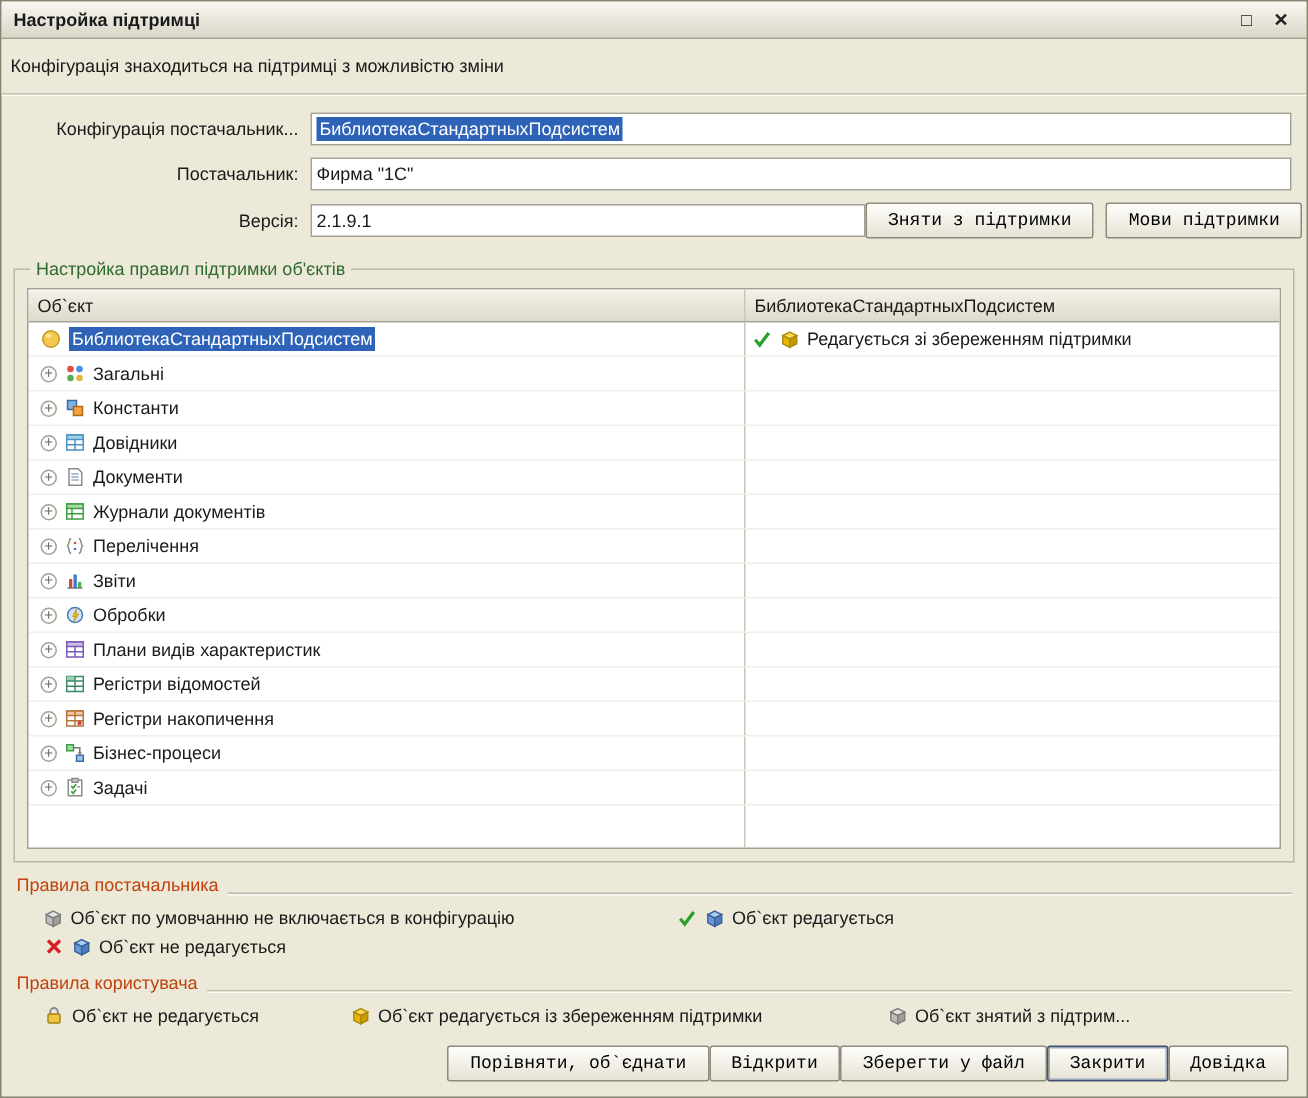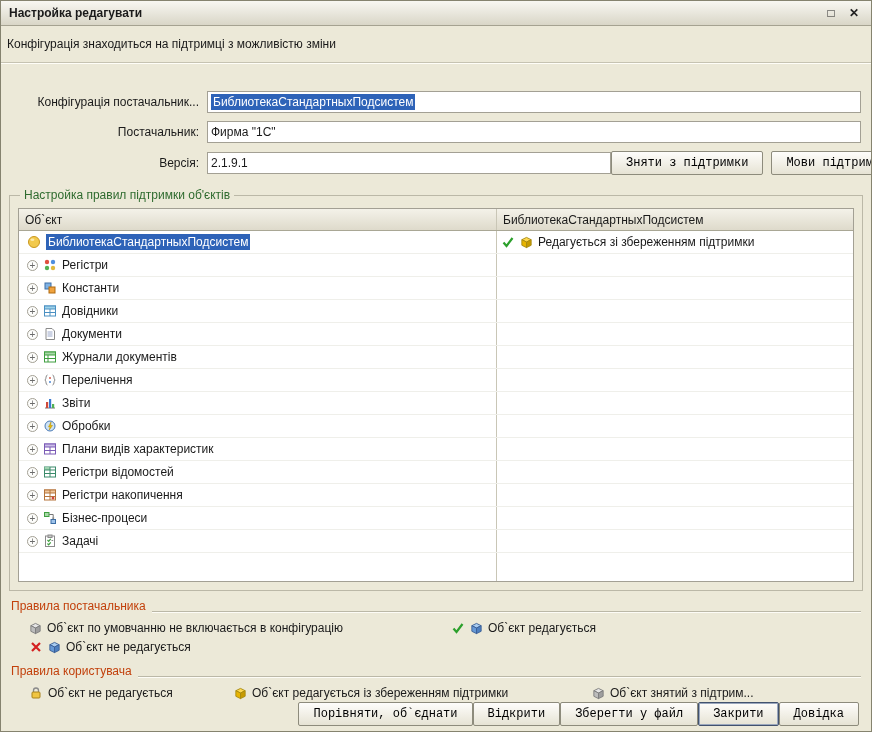--- a/index.html
+++ b/index.html
@@ -3,26 +3,26 @@
 <meta charset="utf-8">
 <style>
   *{box-sizing:border-box;margin:0;padding:0}
   html,body{width:872px;height:732px}
   body{font-family:"Liberation Sans",sans-serif;font-size:12px;color:#1a1a1a;background:#ece9d8;cursor:default}
   .window{width:872px;height:732px;background:#ece9d8;border:1px solid #85836f;display:flex;flex-direction:column;overflow:hidden}
   .titlebar{height:25px;flex:none;display:flex;align-items:center;padding:0 8px;background:linear-gradient(#f8f7f2,#d9d6c7);border-bottom:1px solid #a5a291;font-weight:bold}
   .titlebar .title{flex:1}
   .winbtn{width:18px;height:16px;display:flex;align-items:center;justify-content:center;font-size:12px;font-weight:bold;color:#222;margin-left:5px;cursor:pointer}
   .statusline{flex:none;padding:11px 6px;border-bottom:1px solid #c6c3b2;box-shadow:0 1px 0 #fffef8}
-  .formarea{flex:none;padding:28px 10px 4px}
+  .formarea{flex:none;padding:12px 10px 4px}
   .frow{display:flex;align-items:center;margin-bottom:8px}
   .flabel{width:196px;flex:none;text-align:right;padding-right:8px;white-space:nowrap}
   .input{height:22px;background:#fff;border:1px solid #a3a094;display:flex;align-items:center;padding:0 3px;overflow:hidden;white-space:nowrap}
   .input.grow{flex:1}
-  .input.version{width:404px;flex:none}
+  .input.version{width:370px;flex:none}
   .sel{background:#2e63b8;color:#fff;padding:1px 2px}
   .btn{height:24px;padding:0 14px;font-family:Liberation Mono, monospace;font-size:12px;background:linear-gradient(#fefdfb,#e6e3d4);border:1px solid #8d8b7c;border-radius:2px;white-space:nowrap;cursor:pointer}
   .btn.default{border:1px solid #42526e;box-shadow:inset 0 0 0 1px #9aa7bd}
   .spacer{flex:1}
   .gapw{width:8px;flex:none}
   .groupbox{flex:none;margin:8px 8px 0;border:1px solid #bbb8a7;position:relative;padding:12px 8px 8px}
   .gb-title{position:absolute;top:-8px;left:10px;background:#ece9d8;padding:0 4px;color:#2f6b2f}
   .obj-table{height:374px;background:#fff;border:1px solid #a3a094;display:flex;flex-direction:column;overflow:hidden}
   .t-header{flex:none;display:flex;height:22px;background:linear-gradient(#f4f2e9,#dedacb);border-bottom:1px solid #a9a795}
   .th{display:flex;align-items:center;padding:0 6px;overflow:hidden;white-space:nowrap}
@@ -42,21 +42,21 @@
   .legend3{flex:none;display:grid;grid-template-columns:205px 358px 1fr;padding:8px 8px 2px 28px}
   .litem{display:flex;align-items:center;gap:5px;white-space:nowrap;overflow:hidden}
   .footer{margin-top:auto;flex:none;display:flex;justify-content:flex-end;gap:0;padding:0 12px 10px}
 </style>
 </head>
 <body>
 
 <div class="window">
 
   <div class="titlebar">
-    <span class="title">Настройка редагувати</span>
+    <span class="title">Настройка підтримці</span>
     <span class="winbtn">□</span>
     <span class="winbtn">✕</span>
   </div>
 
   <div class="statusline">Конфігурація знаходиться на підтримці з можливістю зміни</div>
 
   <div class="formarea">
     <div class="frow">
       <span class="flabel">Конфігурація постачальник...</span>
       <div class="input grow">
@@ -113,21 +113,21 @@
 
       <div class="t-row">
         <div class="cell col1">
           <span class="expander">+</span>
           <svg class="ic" viewBox="0 0 14 14">
               <circle cx="4" cy="4" r="2.2" fill="#e04f3f"></circle>
               <circle cx="10" cy="4" r="2.2" fill="#4f8fe0"></circle>
               <circle cx="4" cy="10" r="2.2" fill="#52b152"></circle>
               <circle cx="10" cy="10" r="2.2" fill="#e0b93f"></circle>
             </svg>
-          <span>Регістри</span>
+          <span>Загальні</span>
         </div>
         <div class="cell col2"></div>
       </div>
 
       <div class="t-row">
         <div class="cell col1">
           <span class="expander">+</span>
           <svg class="ic" viewBox="0 0 14 14">
               <rect x="2" y="2" width="6" height="6" fill="#7fb2e5" stroke="#3c6ea5"></rect>
               <rect x="6" y="6" width="6" height="6" fill="#f0a33f" stroke="#b06a10"></rect>

